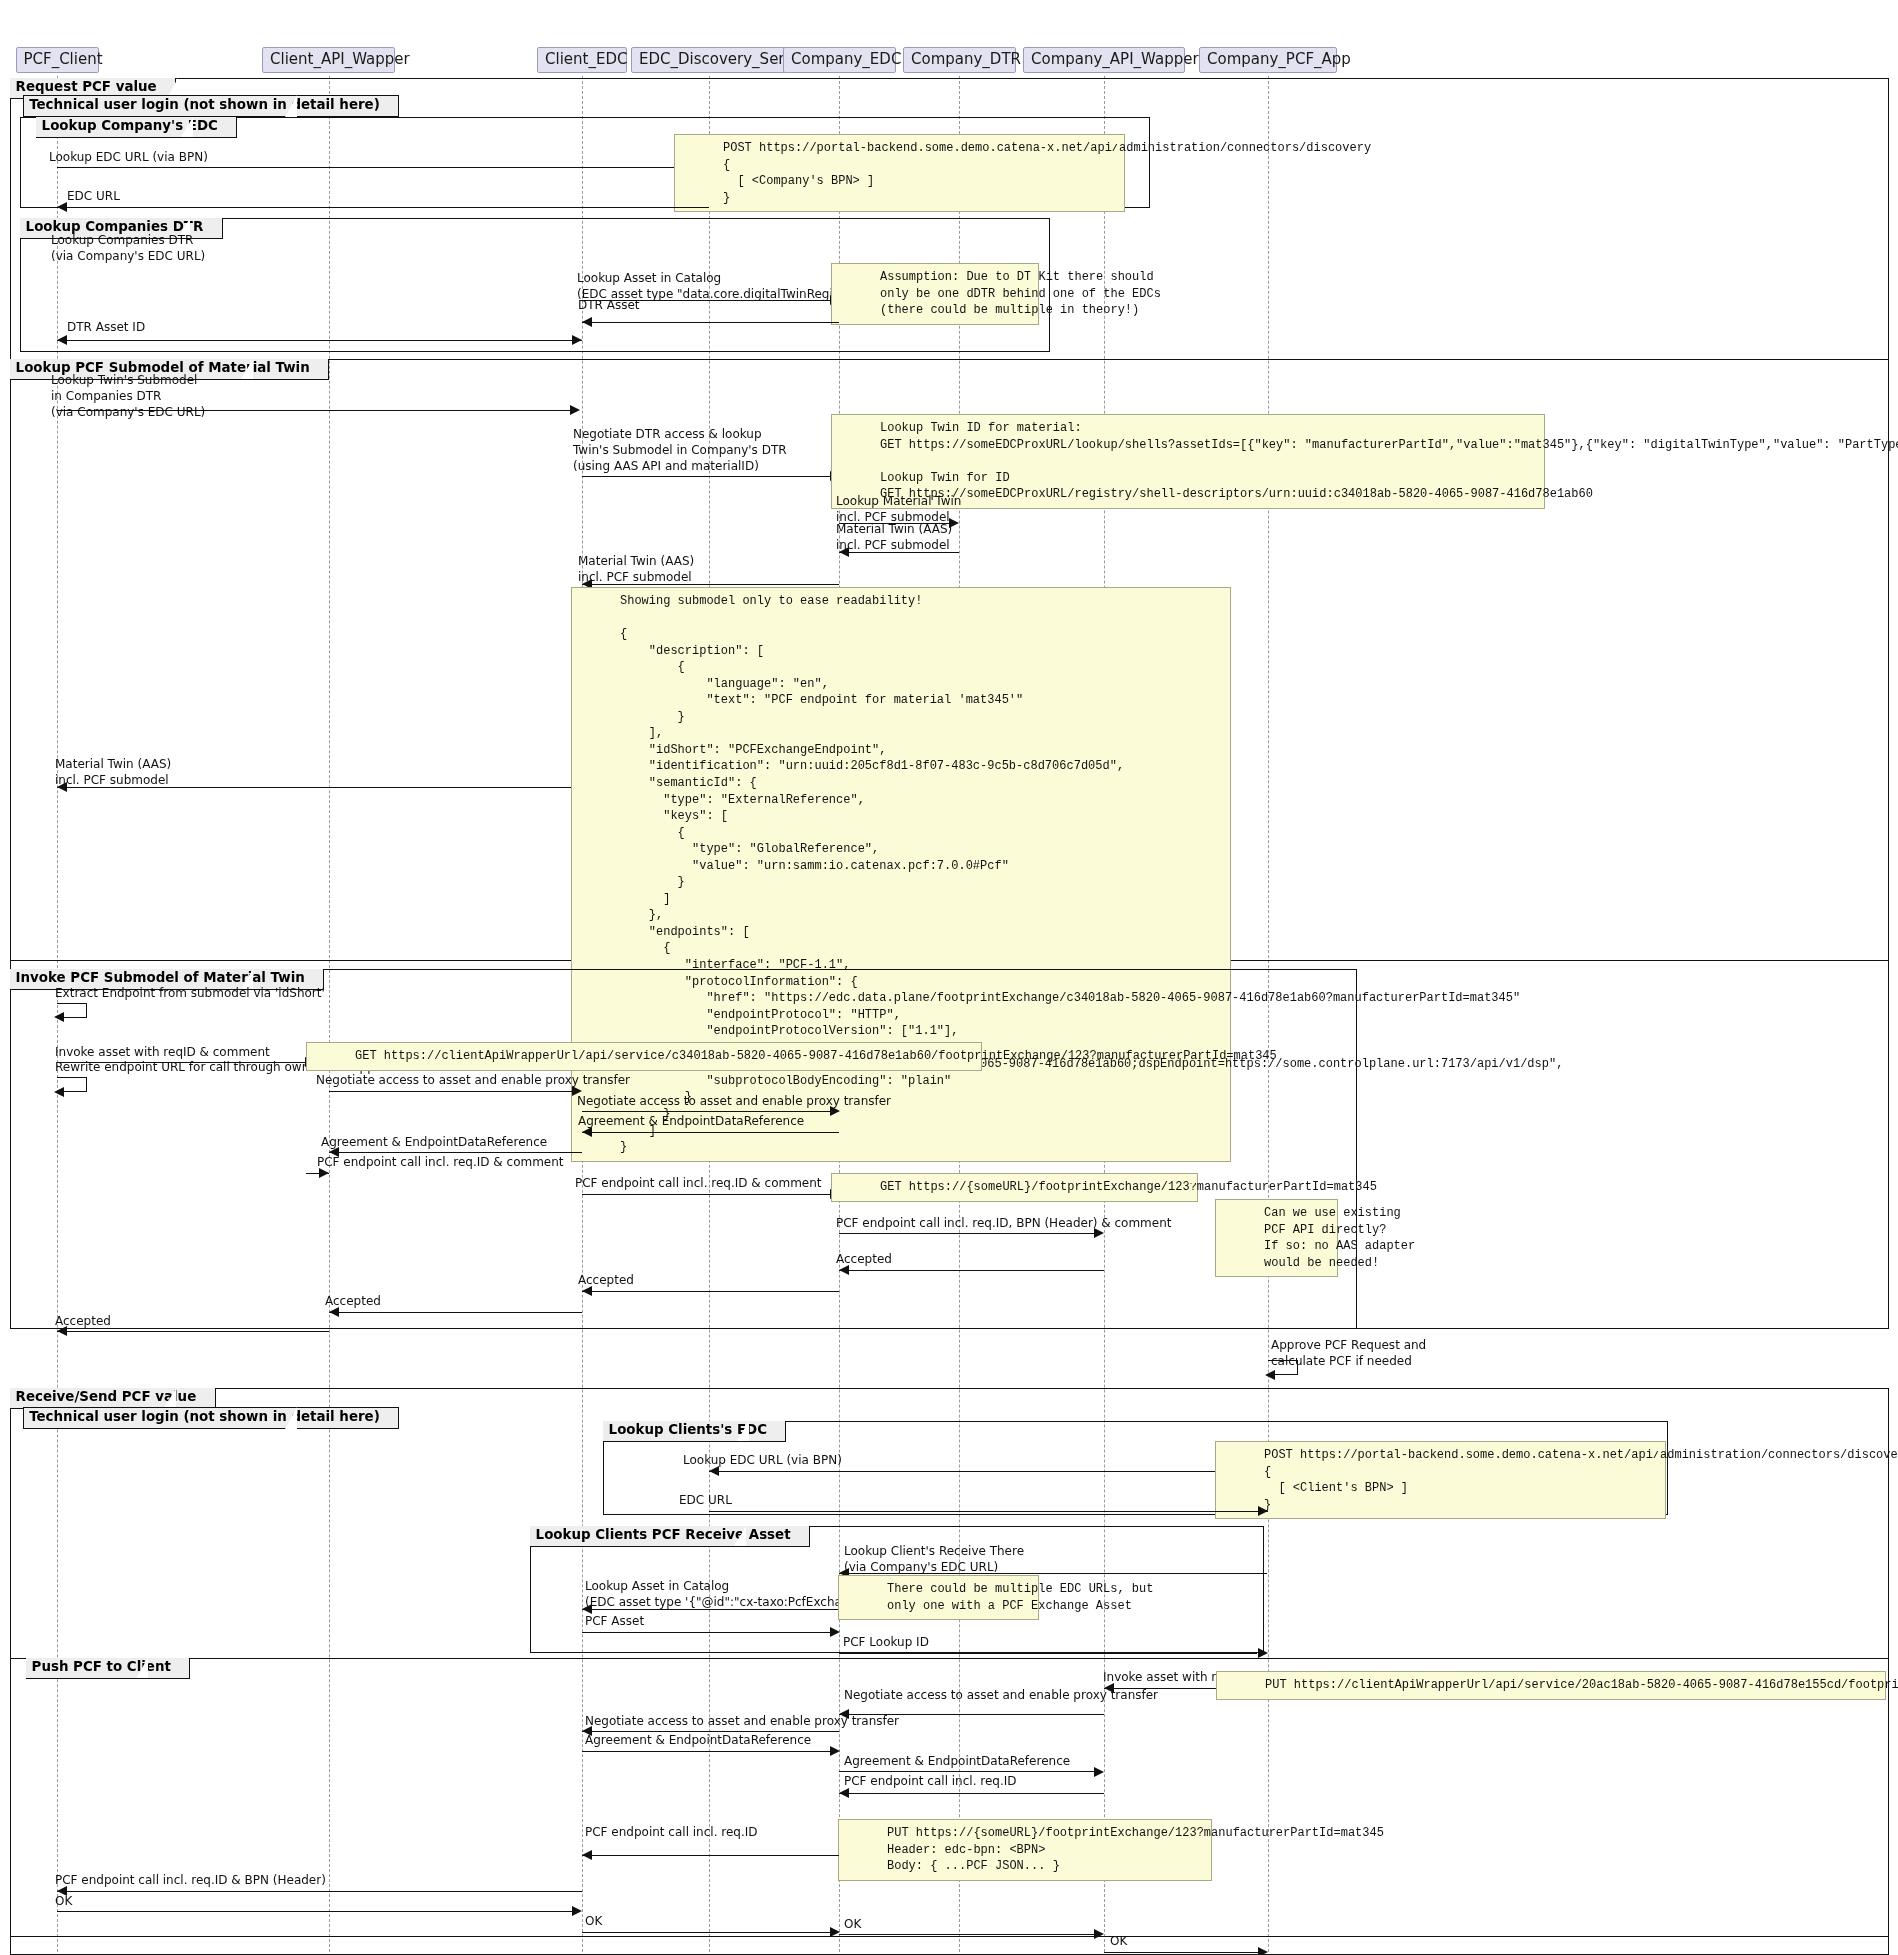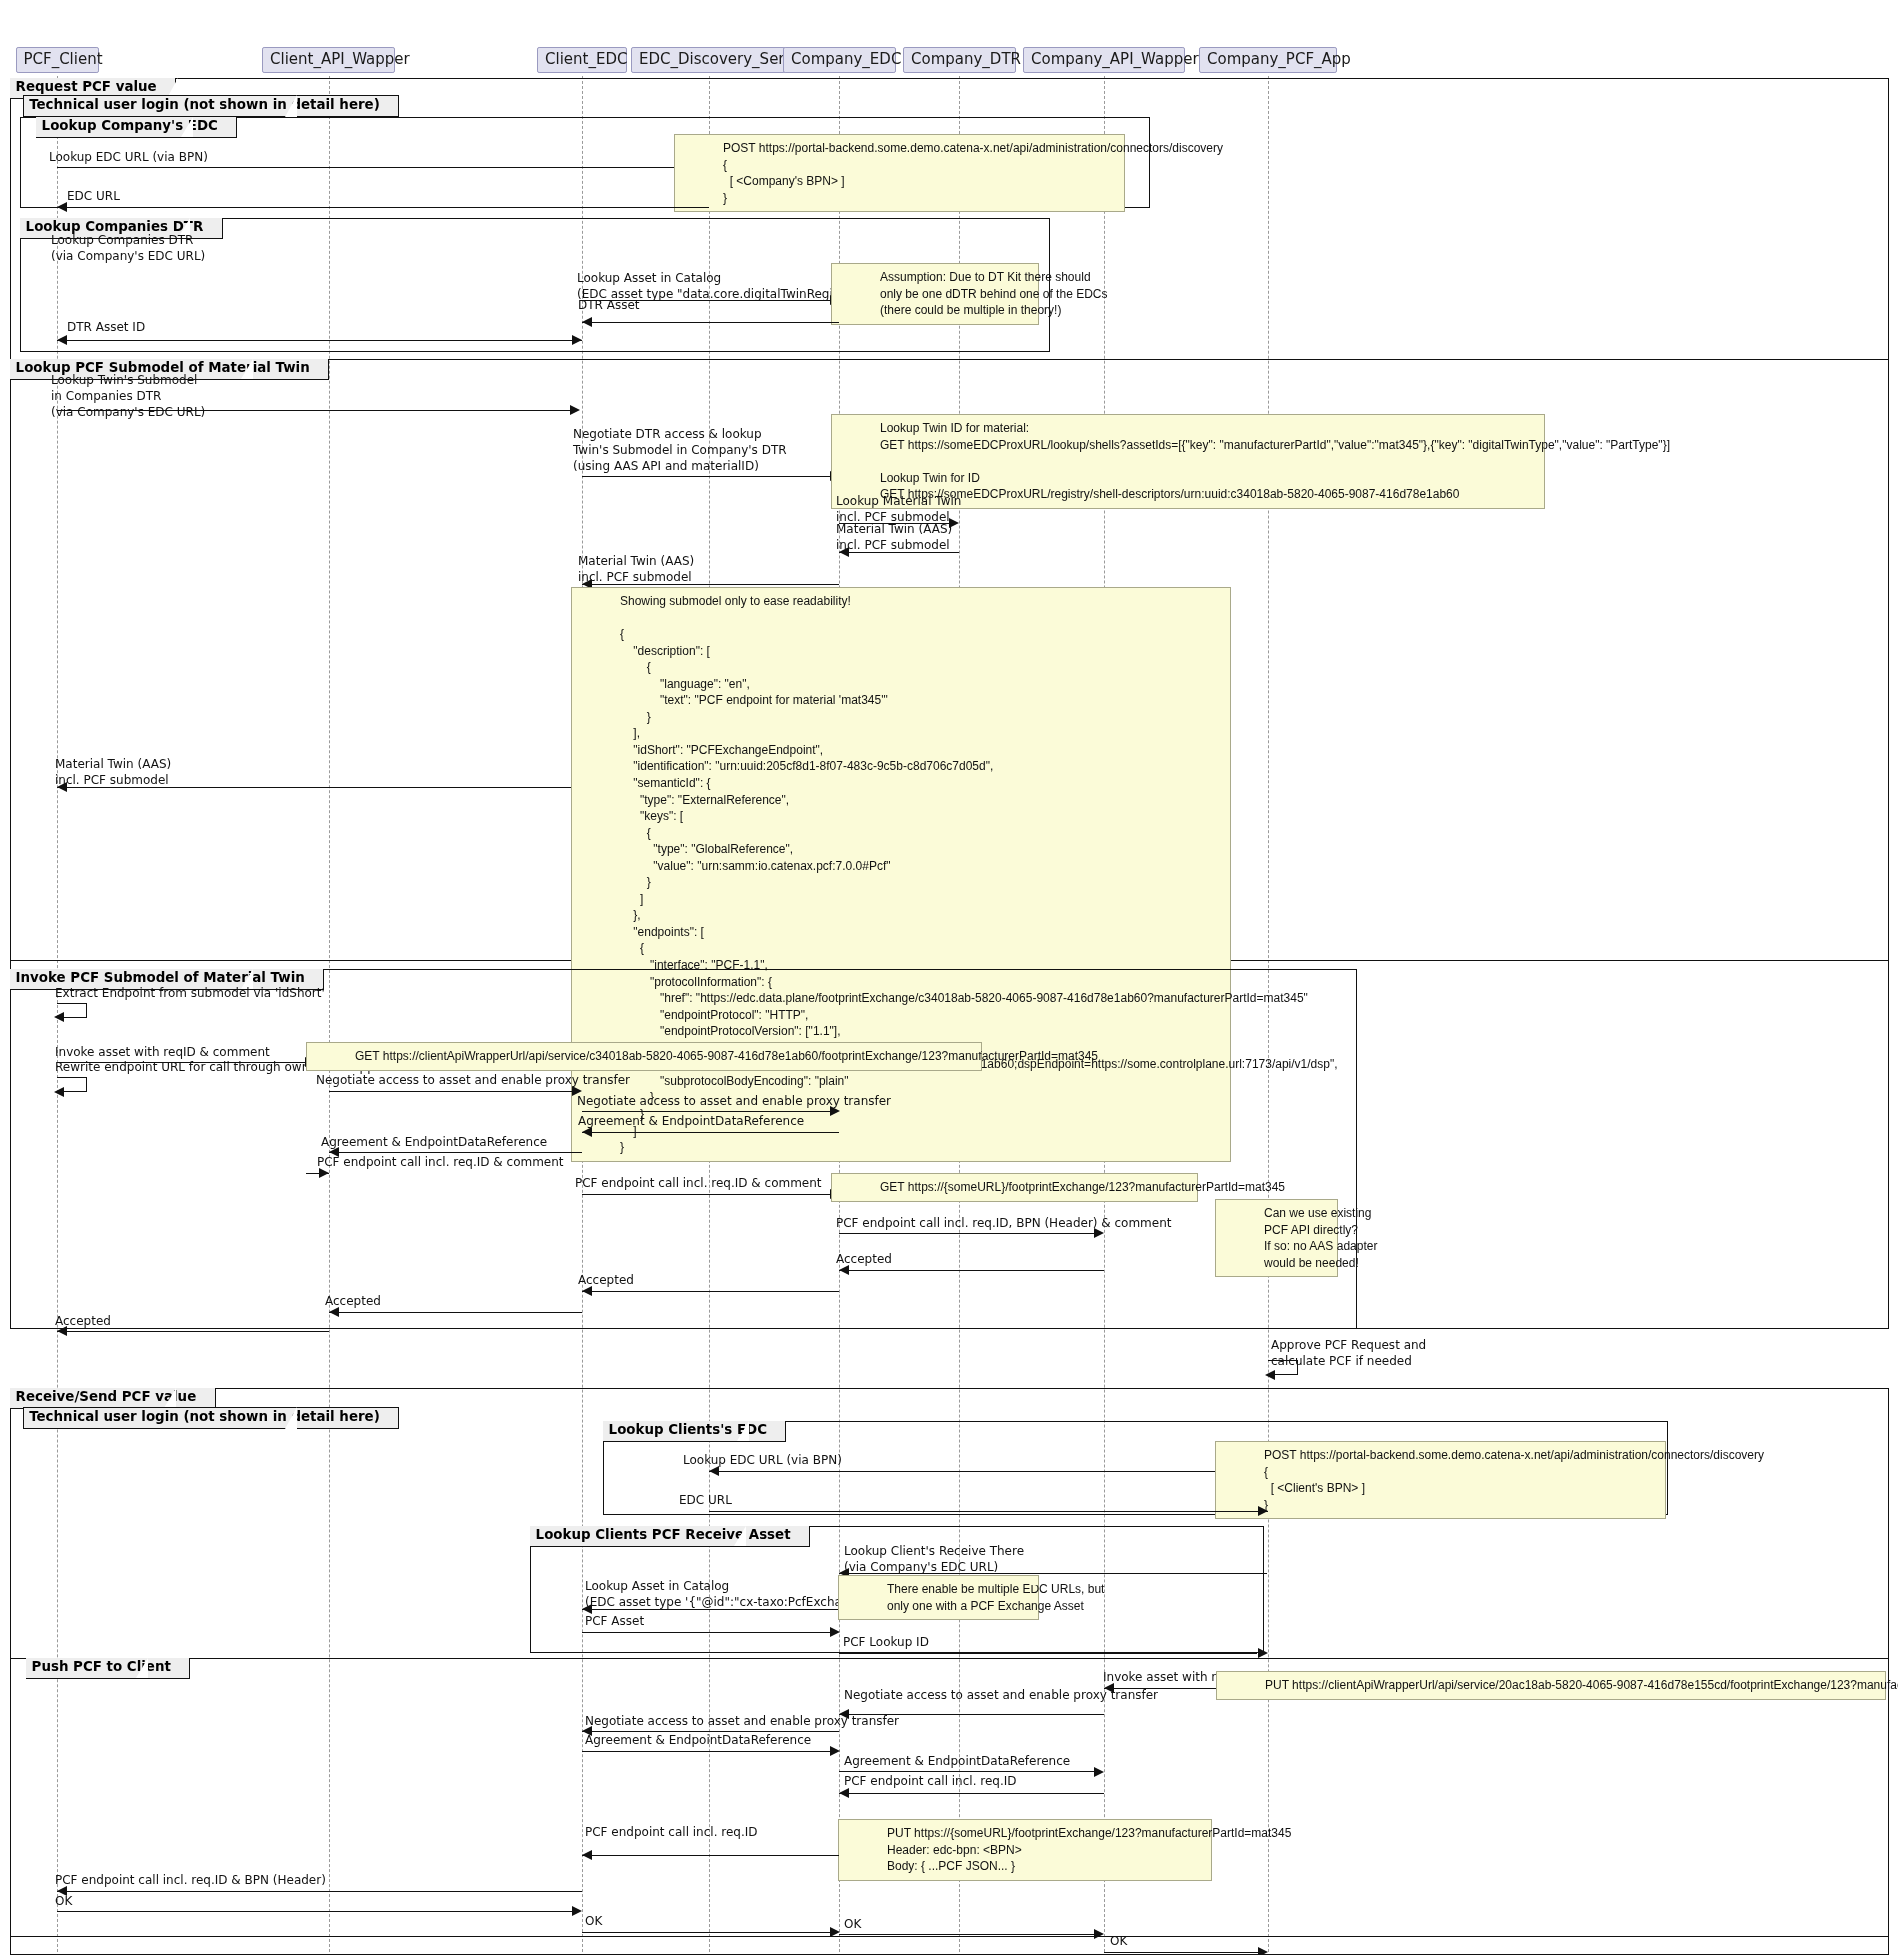--- a/index.html
+++ b/index.html
@@ -51,21 +51,21 @@
   .note{
     position:absolute;background:#fbfbd8;border:0.7px solid #a9a98a;
     font-size:12px;color:#111;white-space:pre;line-height:1.38;
     padding:5px 6.3px 5px 6.3px;box-sizing:border-box;
   }
   .note::after{
     content:"";position:absolute;top:0;right:0;width:0;height:0;
     border-left:9.2px solid transparent;border-bottom:9.2px solid #fbfbd8;
     border-top:0;
   }
-  .notemono{font-family:Liberation Sans, sans-serif;padding-left:48px;}
+  .notemono{font-family:Liberation Mono, monospace;padding-left:48px;}
 </style>
 </head>
 <body>
 
 <div id="canvas">
 
   <div class="participant" style="left:15.5px;top:2.8px;width:83px;">PCF_Client</div>
   <div class="participant" style="left:262px;top:2.8px;width:133px;">Client_API_Wapper</div>
   <div class="participant" style="left:537px;top:2.8px;width:90px;">Client_EDC</div>
   <div class="participant" style="left:631px;top:2.8px;width:155px;">EDC_Discovery_Service</div>
@@ -327,21 +327,21 @@
   <div class="msglabel" style="left:844px;top:1500px;">Lookup Client's Receive There
 (via Company's EDC URL)</div>
   <div class="msgline" style="left:839px;top:1529px;width:428px;"></div>
   <div class="arrowL" style="left:839px;top:1524px;"></div>
 
   <div class="msglabel" style="left:585px;top:1535px;">Lookup Asset in Catalog
 (EDC asset type '{"@id":"cx-taxo:PcfExchange"}')</div>
   <div class="msgline" style="left:582px;top:1565px;width:257px;"></div>
   <div class="arrowL" style="left:582px;top:1560px;"></div>
 
-  <div class="note notemono" style="left:838px;top:1531px;width:201px;">There enable be multiple EDC URLs, but
+  <div class="note notemono" style="left:838px;top:1531px;width:201px;">There could be multiple EDC URLs, but
 only one with a PCF Exchange Asset</div>
 
   <div class="msglabel" style="left:585px;top:1570px;">PCF Asset</div>
   <div class="msgline" style="left:582px;top:1588px;width:248px;"></div>
   <div class="arrowR" style="left:830px;top:1583px;"></div>
 
   <div class="msglabel" style="left:843px;top:1591px;">PCF Lookup ID</div>
   <div class="msgline" style="left:839px;top:1609px;width:418px;"></div>
   <div class="arrowR" style="left:1258px;top:1604px;"></div>
 

